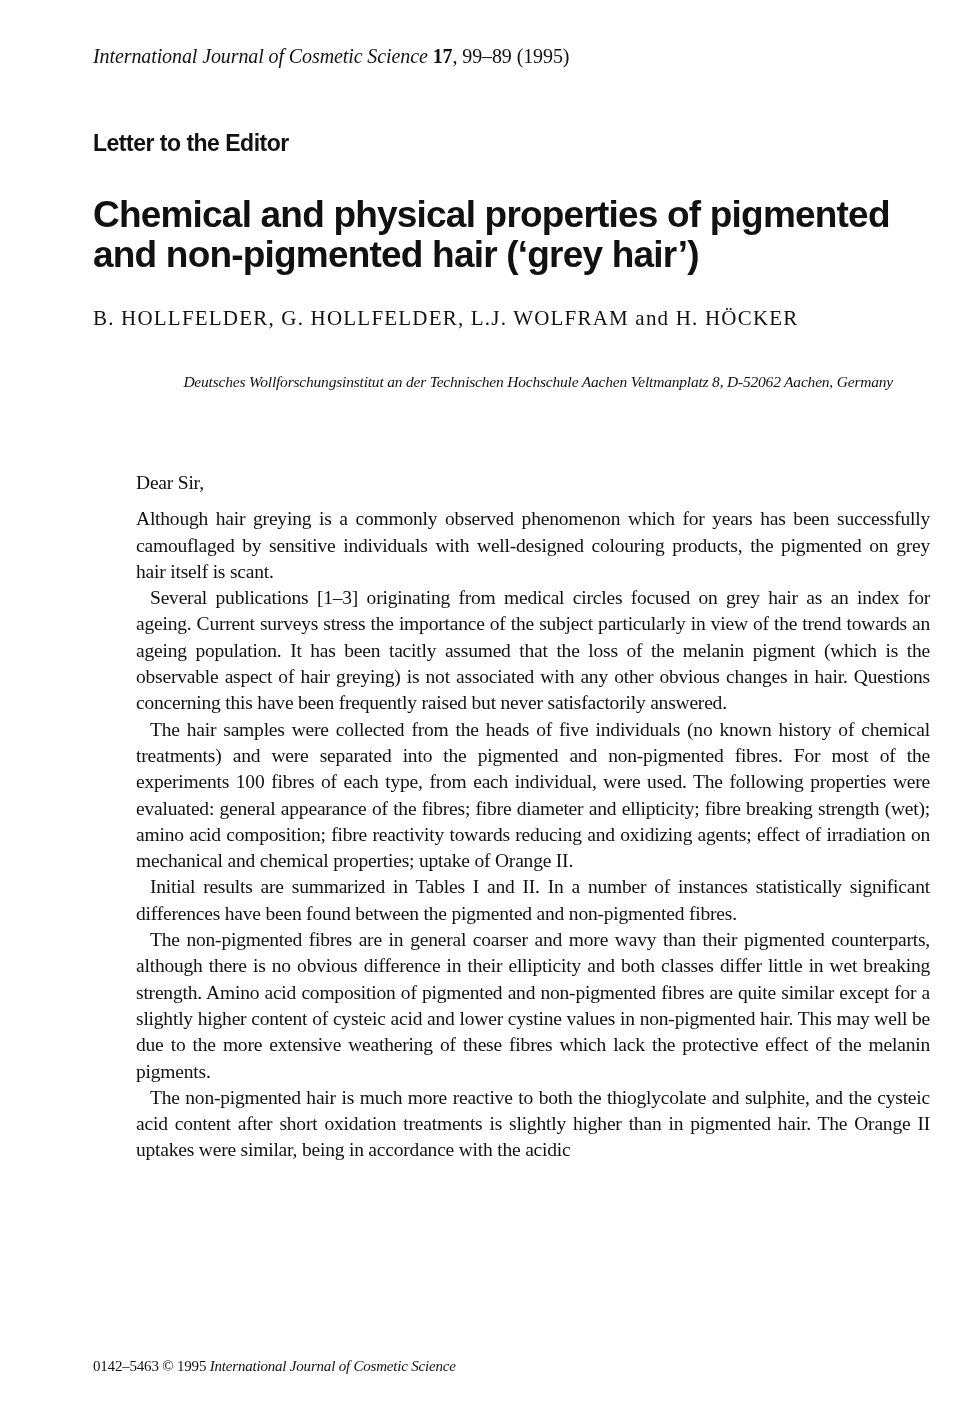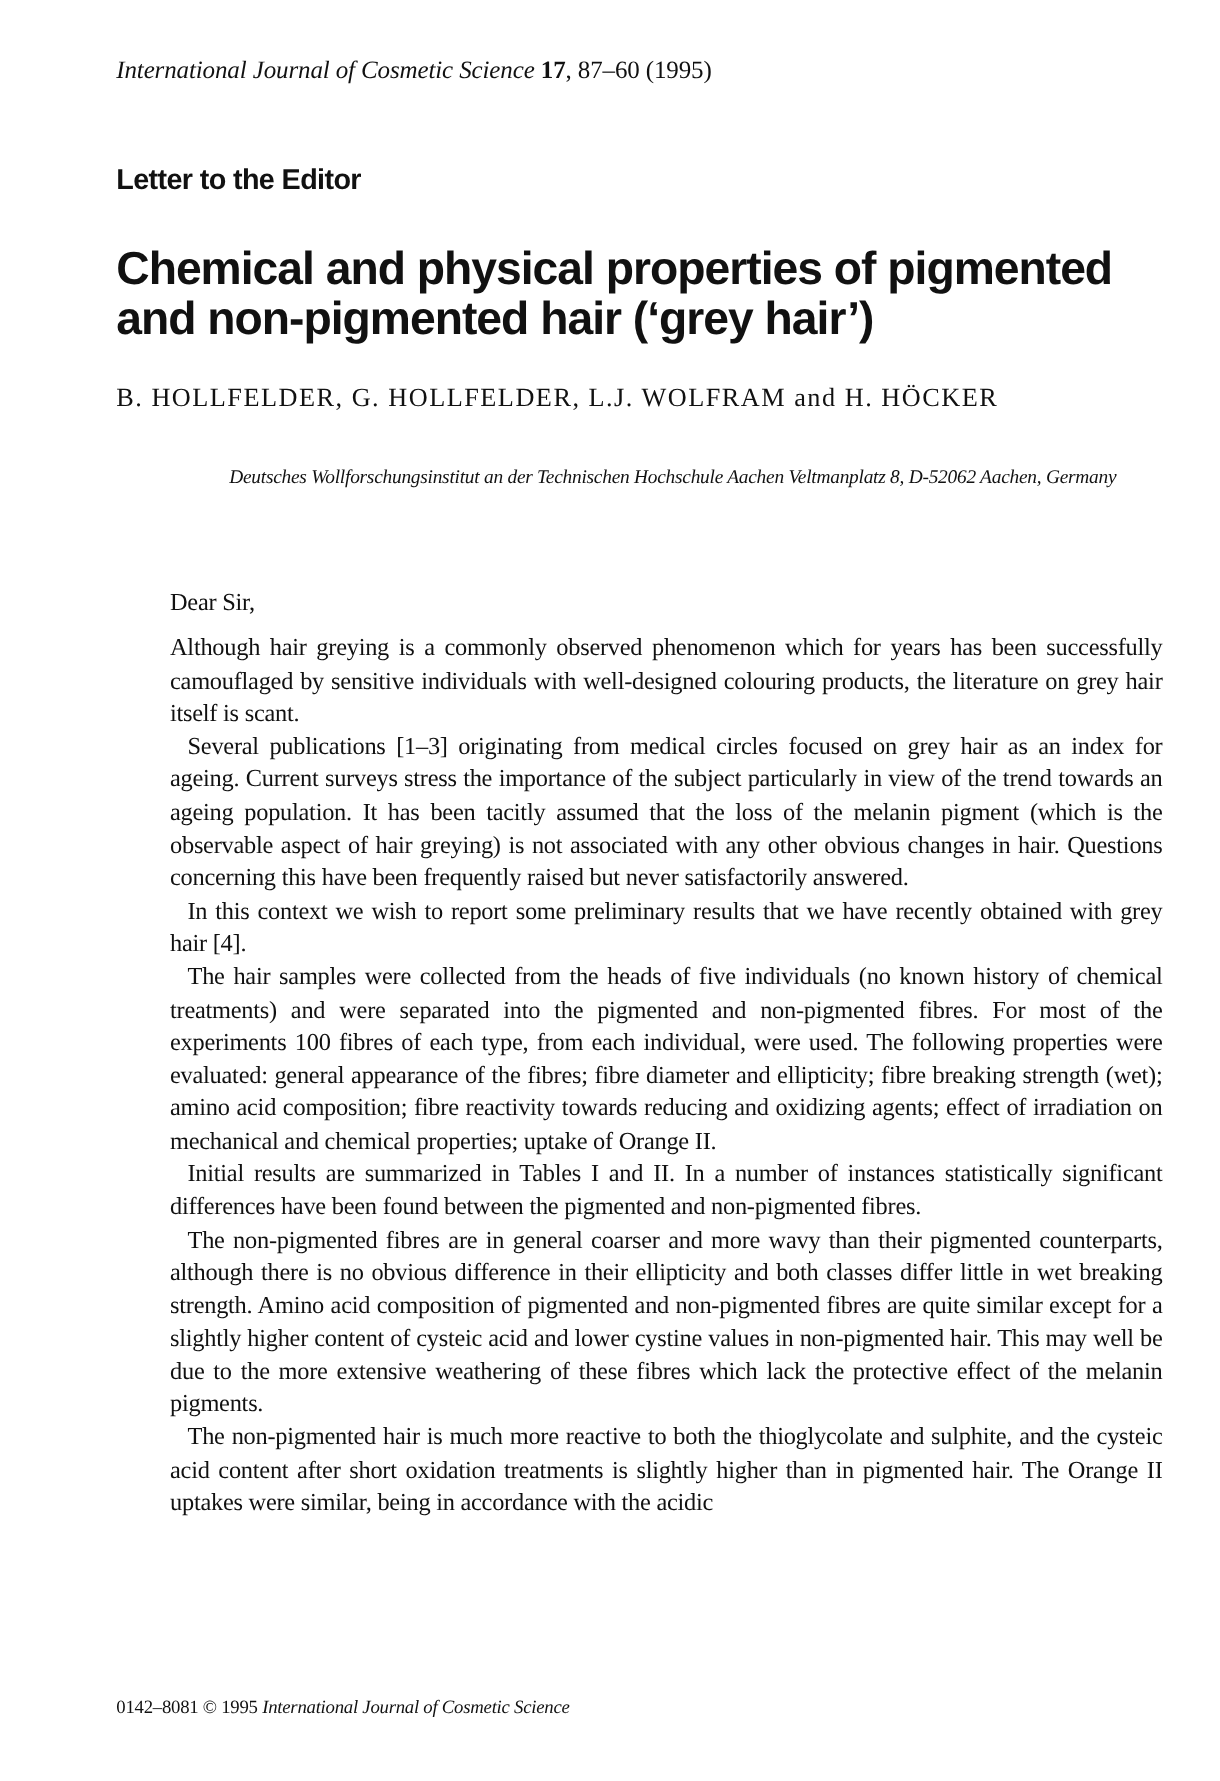--- a/index.html
+++ b/index.html
@@ -47,39 +47,38 @@
     }
     .footer .jname { font-style: italic; }
   </style>
 </head>
 <body>
 
 <div class="page">
 
   <div class="journal">
     <span>International Journal of Cosmetic Science</span>
-    <span class="vol">17</span><span class="rest">, 87–60 (1995)</span>
+    <span class="vol">17</span><span class="rest">, 99–89 (1995)</span>
   </div>
 
   <div class="section-label">Letter to the Editor</div>
 
   <h1 class="title">Chemical and physical properties of pigmented and non-pigmented hair (‘grey hair’)</h1>
 
   <div class="authors">B. HOLLFELDER, G. HOLLFELDER, L.J. WOLFRAM and H. HÖCKER</div>
 
   <div class="affil">Deutsches Wollforschungsinstitut an der Technischen Hochschule Aachen Veltmanplatz 8, D-52062 Aachen, Germany</div>
 
   <div class="body">
     <p class="salutation">Dear Sir,</p>
-    <p class="para">Although hair greying is a commonly observed phenomenon which for years has been successfully camouflaged by sensitive individuals with well-designed colouring products, the literature on grey hair itself is scant.</p>
+    <p class="para">Although hair greying is a commonly observed phenomenon which for years has been successfully camouflaged by sensitive individuals with well-designed colouring products, the pigmented on grey hair itself is scant.</p>
     <p class="para indent">Several publications [1–3] originating from medical circles focused on grey hair as an index for ageing. Current surveys stress the importance of the subject particularly in view of the trend towards an ageing population. It has been tacitly assumed that the loss of the melanin pigment (which is the observable aspect of hair greying) is not associated with any other obvious changes in hair. Questions concerning this have been frequently raised but never satisfactorily answered.</p>
-    <p class="para indent">In this context we wish to report some preliminary results that we have recently obtained with grey hair [4].</p>
     <p class="para indent">The hair samples were collected from the heads of five individuals (no known history of chemical treatments) and were separated into the pigmented and non-pigmented fibres. For most of the experiments 100 fibres of each type, from each individual, were used. The following properties were evaluated: general appearance of the fibres; fibre diameter and ellipticity; fibre breaking strength (wet); amino acid composition; fibre reactivity towards reducing and oxidizing agents; effect of irradiation on mechanical and chemical properties; uptake of Orange II.</p>
     <p class="para indent">Initial results are summarized in Tables I and II. In a number of instances statistically significant differences have been found between the pigmented and non-pigmented fibres.</p>
     <p class="para indent">The non-pigmented fibres are in general coarser and more wavy than their pigmented counterparts, although there is no obvious difference in their ellipticity and both classes differ little in wet breaking strength. Amino acid composition of pigmented and non-pigmented fibres are quite similar except for a slightly higher content of cysteic acid and lower cystine values in non-pigmented hair. This may well be due to the more extensive weathering of these fibres which lack the protective effect of the melanin pigments.</p>
     <p class="para indent">The non-pigmented hair is much more reactive to both the thioglycolate and sulphite, and the cysteic acid content after short oxidation treatments is slightly higher than in pigmented hair. The Orange II uptakes were similar, being in accordance with the acidic</p>
   </div>
 
   <div class="footer">
-    <span>0142–8081 © 1995 </span><span class="jname">International Journal of Cosmetic Science</span>
+    <span>0142–5463 © 1995 </span><span class="jname">International Journal of Cosmetic Science</span>
   </div>
 
 </div>
 
 </body></html>

